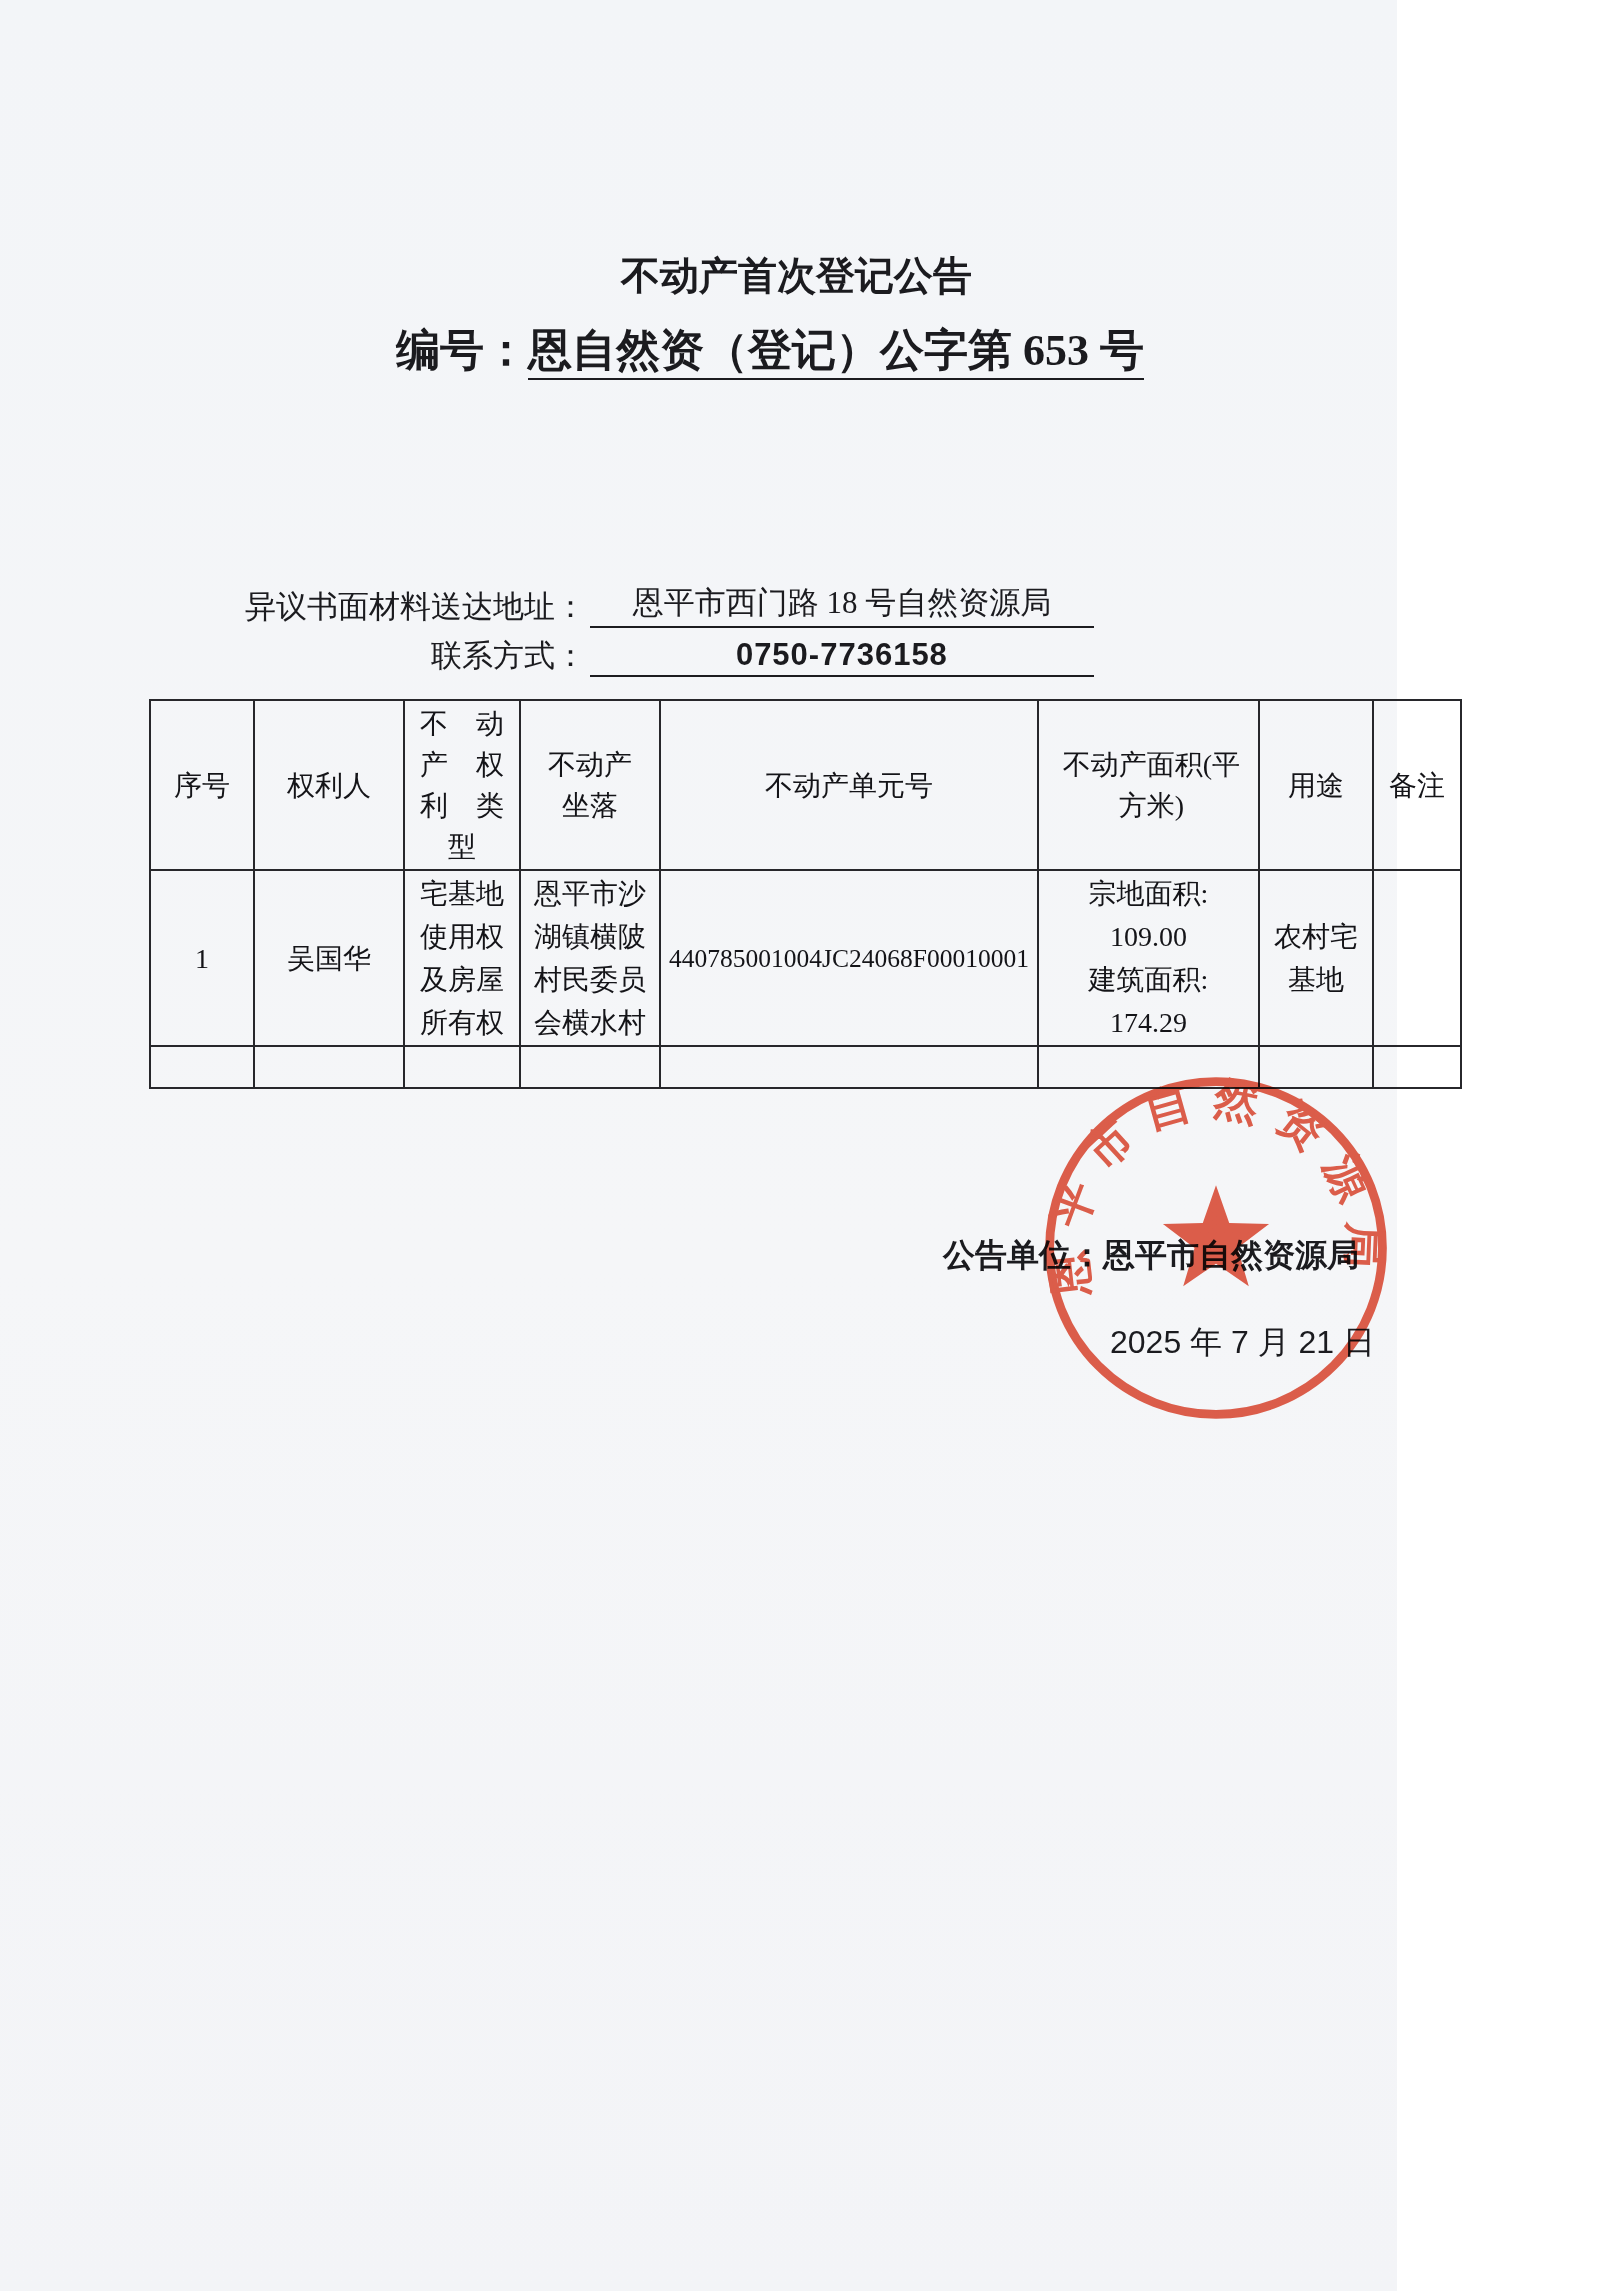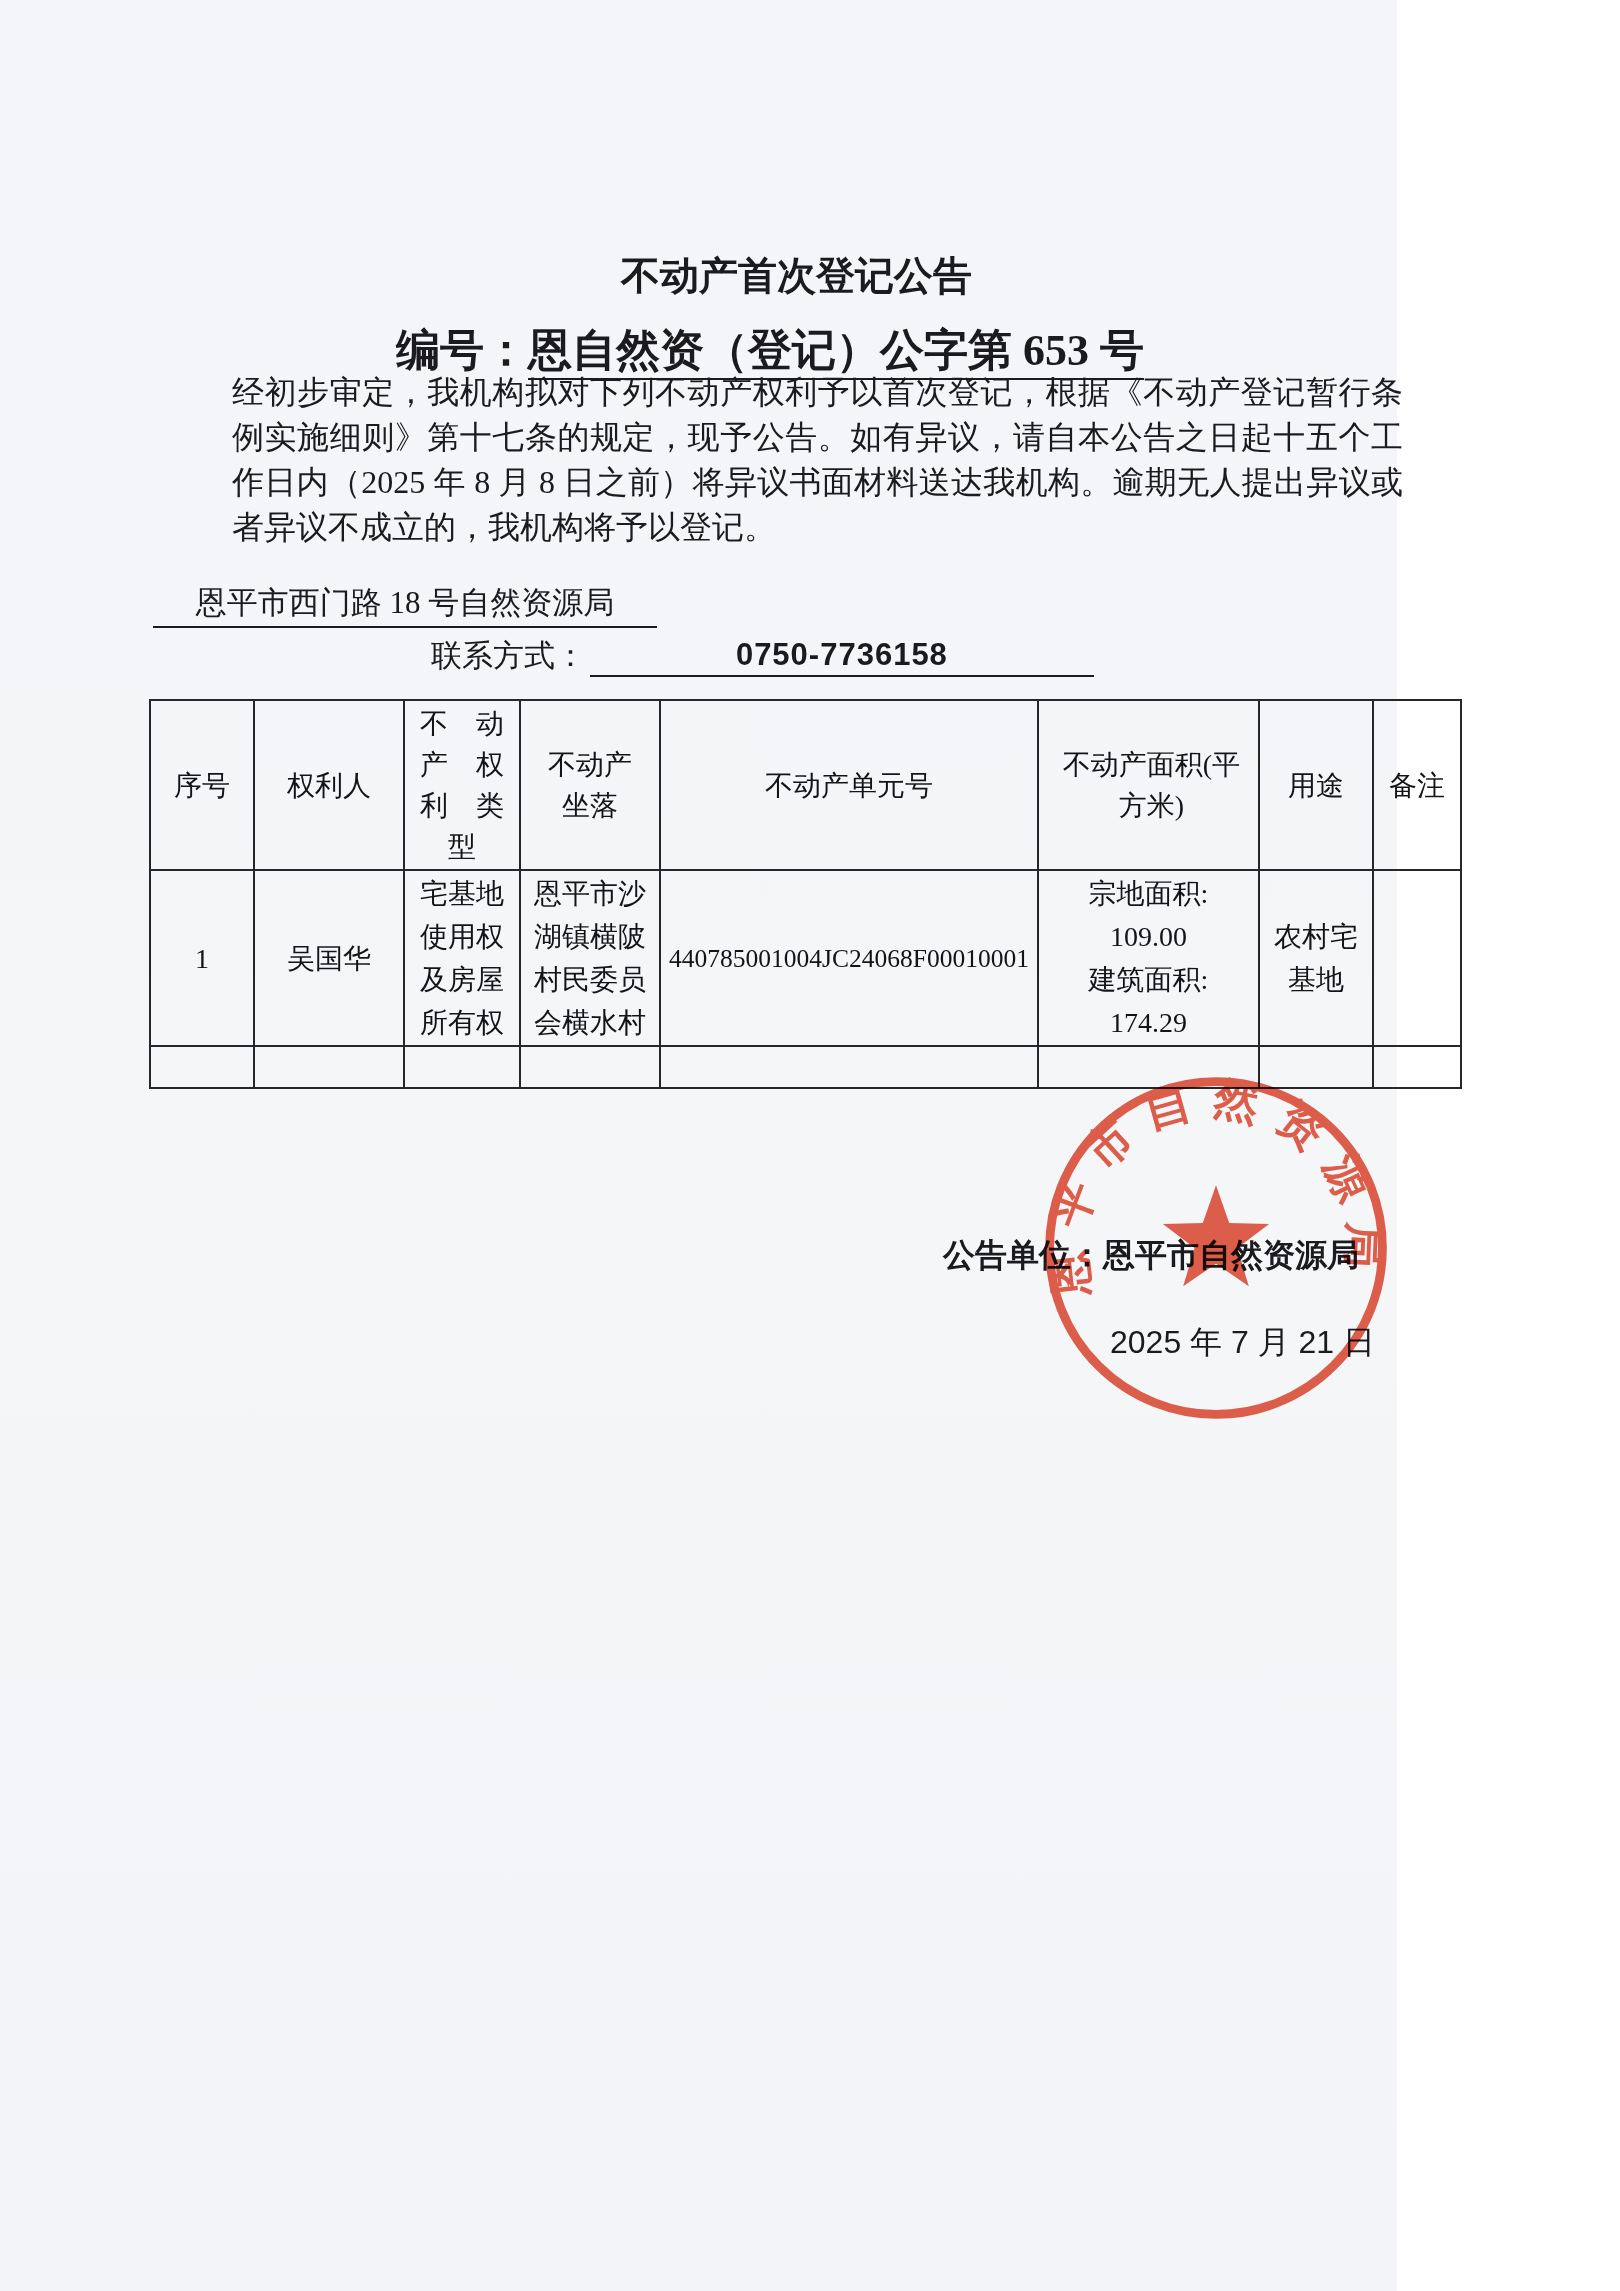--- a/index.html
+++ b/index.html
@@ -77,24 +77,24 @@
 <body>
 
 <div class="page">
 
   <div class="doc-title">不动产首次登记公告</div>
 
   <div class="doc-no">
     <span>编号：</span><span class="uline">恩自然资（登记）公字第 653 号</span>
   </div>
 
-  <div class="body-par">经初步审定，我机构拟对下列不动产权利予以首次登记，根据《不动产登记暂行条例实施细则》第十七条的规定，现予公告。如有异议，请自本公告之日起十五个工作日内（2025 年 8 月 8 日之前）将异议书面材料送达我机构。逾期无人提出异议或者异议不成立的，我机构将予以登记。</div>
 
   <div class="delivery">
     <div class="delivery-row">
+      <div class="delivery-label">异议书面材料送达地址：</div>
       <div class="delivery-value">恩平市西门路 18 号自然资源局</div>
     </div>
     <div class="delivery-row">
       <div class="delivery-label">联系方式：</div>
       <div class="delivery-value sans phone">0750-7736158</div>
     </div>
   </div>
 
   <table class="announce">
     <colgroup>

